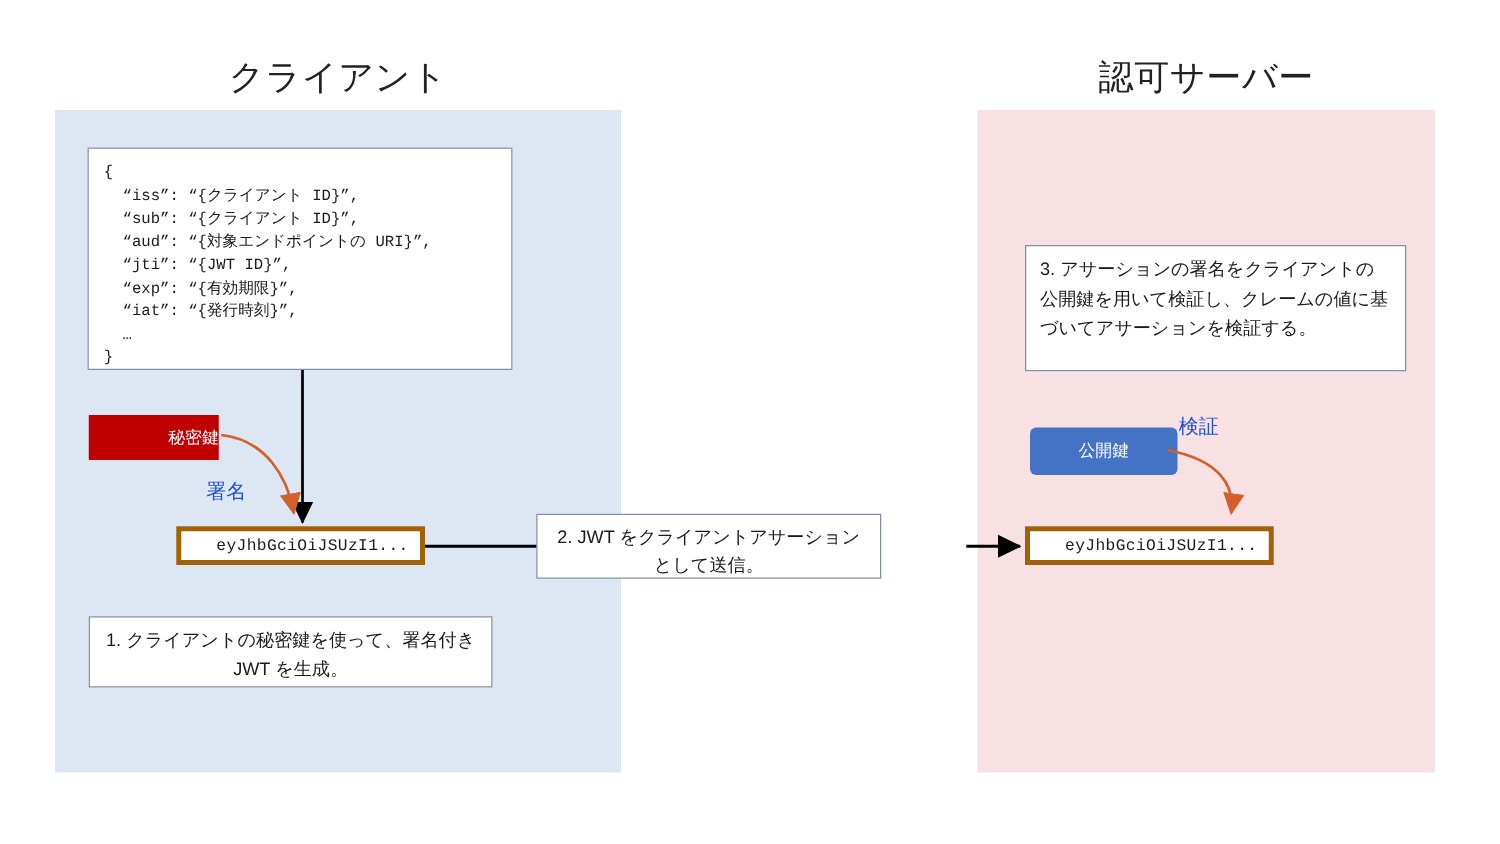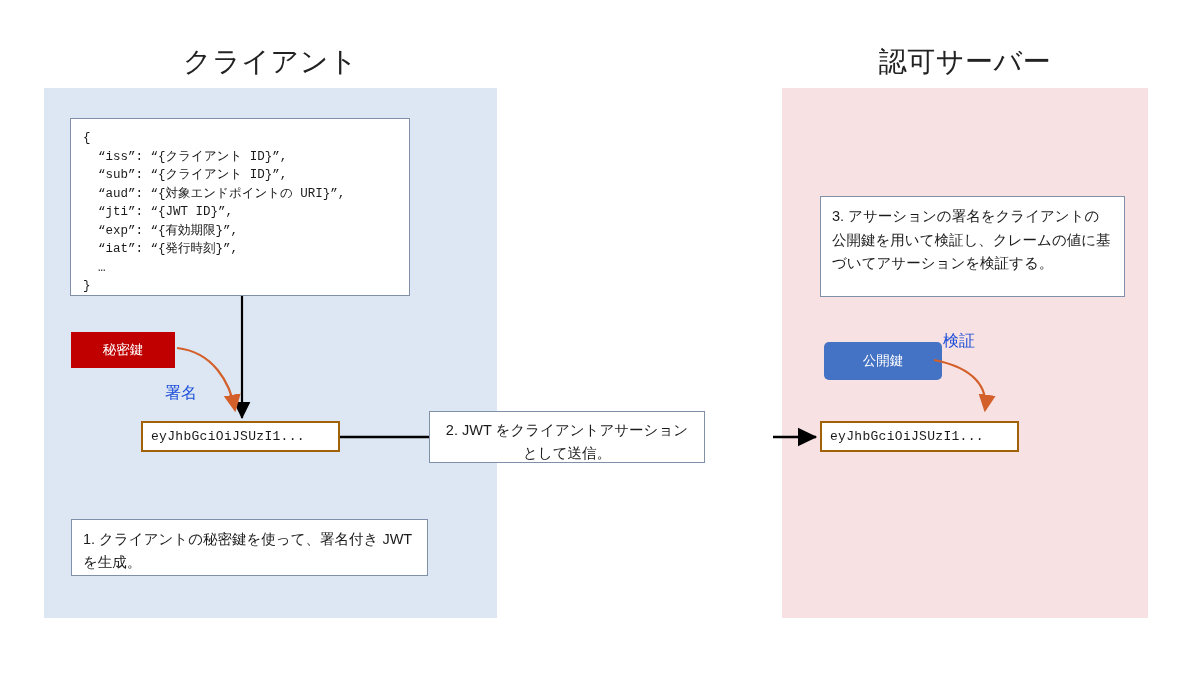--- a/index.html
+++ b/index.html
@@ -83,40 +83,41 @@
     color: #ffffff;
     font-size: 13.5px;
     box-sizing: border-box;
   }
   #private-key-box {
     left: 71px;
     top: 332px;
     width: 104px;
     height: 36px;
     background: #c00000;
+    justify-content: flex-end;
   }
   #public-key-box {
     left: 824px;
     top: 342px;
     width: 118px;
     height: 38px;
     background: #4472c4;
     border-radius: 5px;
   }
   .token-box {
     position: absolute;
     background: #ffffff;
-    border: 2px solid #a16207;
+    border: 4px solid #a16207;
     box-sizing: border-box;
     display: flex;
     align-items: center;
     font-family: "Liberation Mono", "DejaVu Sans Mono", monospace;
     font-size: 13px;
     color: #1a1a1a;
-    padding-left: 8px;
+    padding-left: 28px;
     letter-spacing: 0.3px;
   }
   #client-token-box {
     left: 141px;
     top: 421px;
     width: 199px;
     height: 31px;
   }
   #server-token-box {
     left: 820px;
@@ -129,23 +130,24 @@
     background: #ffffff;
     border: 1px solid #8090a8;
     box-sizing: border-box;
     font-size: 14.5px;
     line-height: 23px;
     color: #1a1a1a;
     padding: 8px 11px;
   }
   #step1-box {
     left: 71px;
-    top: 519px;
-    width: 357px;
+    top: 493px;
+    width: 323px;
     height: 57px;
+    text-align: center;
   }
   #step2-box {
     left: 429px;
     top: 411px;
     width: 276px;
     height: 52px;
     text-align: center;
     padding: 7px 10px;
   }
   #step3-box {

